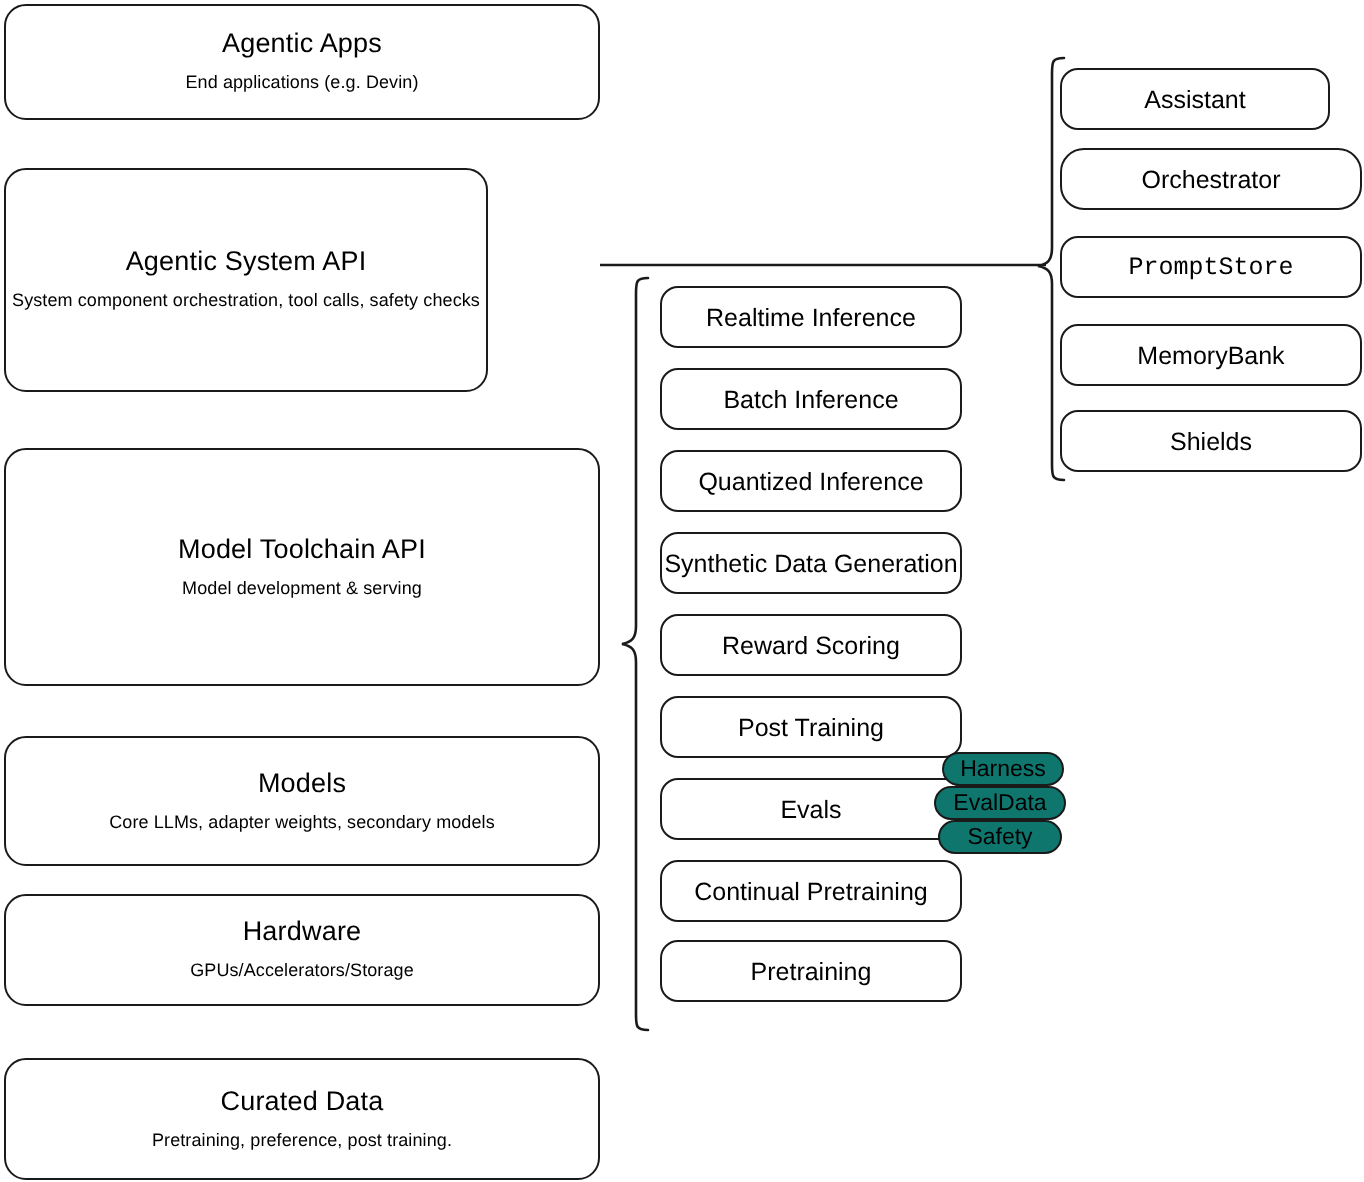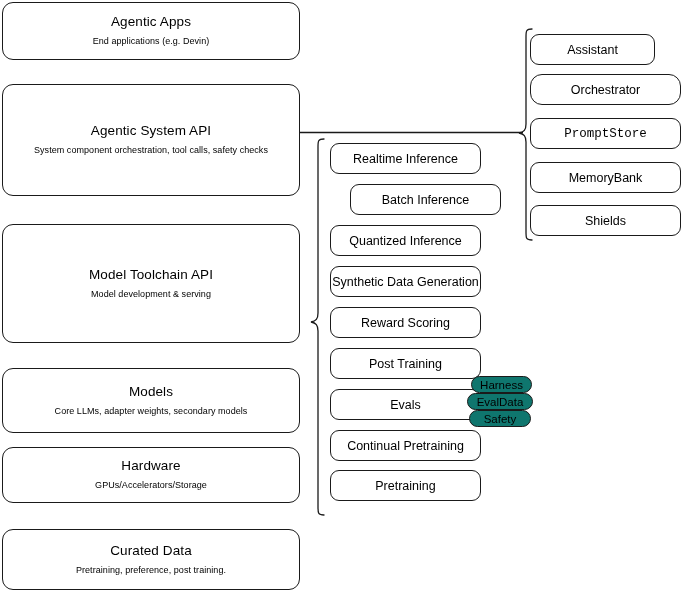--- a/index.html
+++ b/index.html
@@ -82,21 +82,21 @@
 </head>
 <body>
 
 <div id="canvas">
 
   <div class="box" style="left:2px; top:2px; width:298px; height:58px;">
     <div class="title">Agentic Apps</div>
     <div class="subtitle">End applications (e.g. Devin)</div>
   </div>
 
-  <div class="box" style="left:2px; top:84px; width:298px; height:112px;">
+  <div class="box" style="left:2px; top:84px; width:242px; height:112px;">
     <div class="title">Agentic System API</div>
     <div class="subtitle">System component orchestration, tool calls, safety checks</div>
   </div>
 
   <div class="box" style="left:2px; top:224px; width:298px; height:119px;">
     <div class="title">Model Toolchain API</div>
     <div class="subtitle">Model development &amp; serving</div>
   </div>
 
   <div class="box" style="left:2px; top:368px; width:298px; height:65px;">
@@ -140,21 +140,21 @@
                C 8 102, 6 104, 1 105
                C 6 106, 8 108, 8 114
                L 8 204
                C 8 210, 8 212, 14 212" fill="none" stroke="#1a1a1a" stroke-width="1.3" stroke-linecap="round"></path>
     </svg>
   </div>
 
   <div class="stack-box" style="left:330px; top:143px; width:151px; height:31px;">
     <span>Realtime Inference</span>
   </div>
-  <div class="stack-box" style="left:330px; top:184px; width:151px; height:31px;margin-left:20px;">
+  <div class="stack-box" style="left:330px; top:184px; width:151px; height:31px;">
     <span>Batch Inference</span>
   </div>
   <div class="stack-box" style="left:330px; top:225px; width:151px; height:31px;">
     <span>Quantized Inference</span>
   </div>
   <div class="stack-box" style="left:330px; top:266px; width:151px; height:31px;">
     <span>Synthetic Data Generation</span>
   </div>
   <div class="stack-box" style="left:330px; top:307px; width:151px; height:31px;">
     <span>Reward Scoring</span>
@@ -175,21 +175,21 @@
   <div class="pill" style="left:471px; top:376px; width:61px; height:17px;">
     <span>Harness</span>
   </div>
   <div class="pill" style="left:467px; top:393px; width:66px; height:17px;">
     <span>EvalData</span>
   </div>
   <div class="pill" style="left:469px; top:410px; width:62px; height:17px;">
     <span>Safety</span>
   </div>
 
-  <div class="stack-box" style="left:530px; top:34px; width:125px; height:31px;">
+  <div class="stack-box" style="left:530px; top:34px; width:135px; height:31px;">
     <span>Assistant</span>
   </div>
   <div class="stack-box" style="left:530px; top:74px; width:151px; height:31px;border-radius:12px;">
     <span>Orchestrator</span>
   </div>
   <div class="stack-box" style="left:530px; top:118px; width:151px; height:31px;font-family:Liberation Mono, monospace;">
     <span>PromptStore</span>
   </div>
   <div class="stack-box" style="left:530px; top:162px; width:151px; height:31px;">
     <span>MemoryBank</span>

